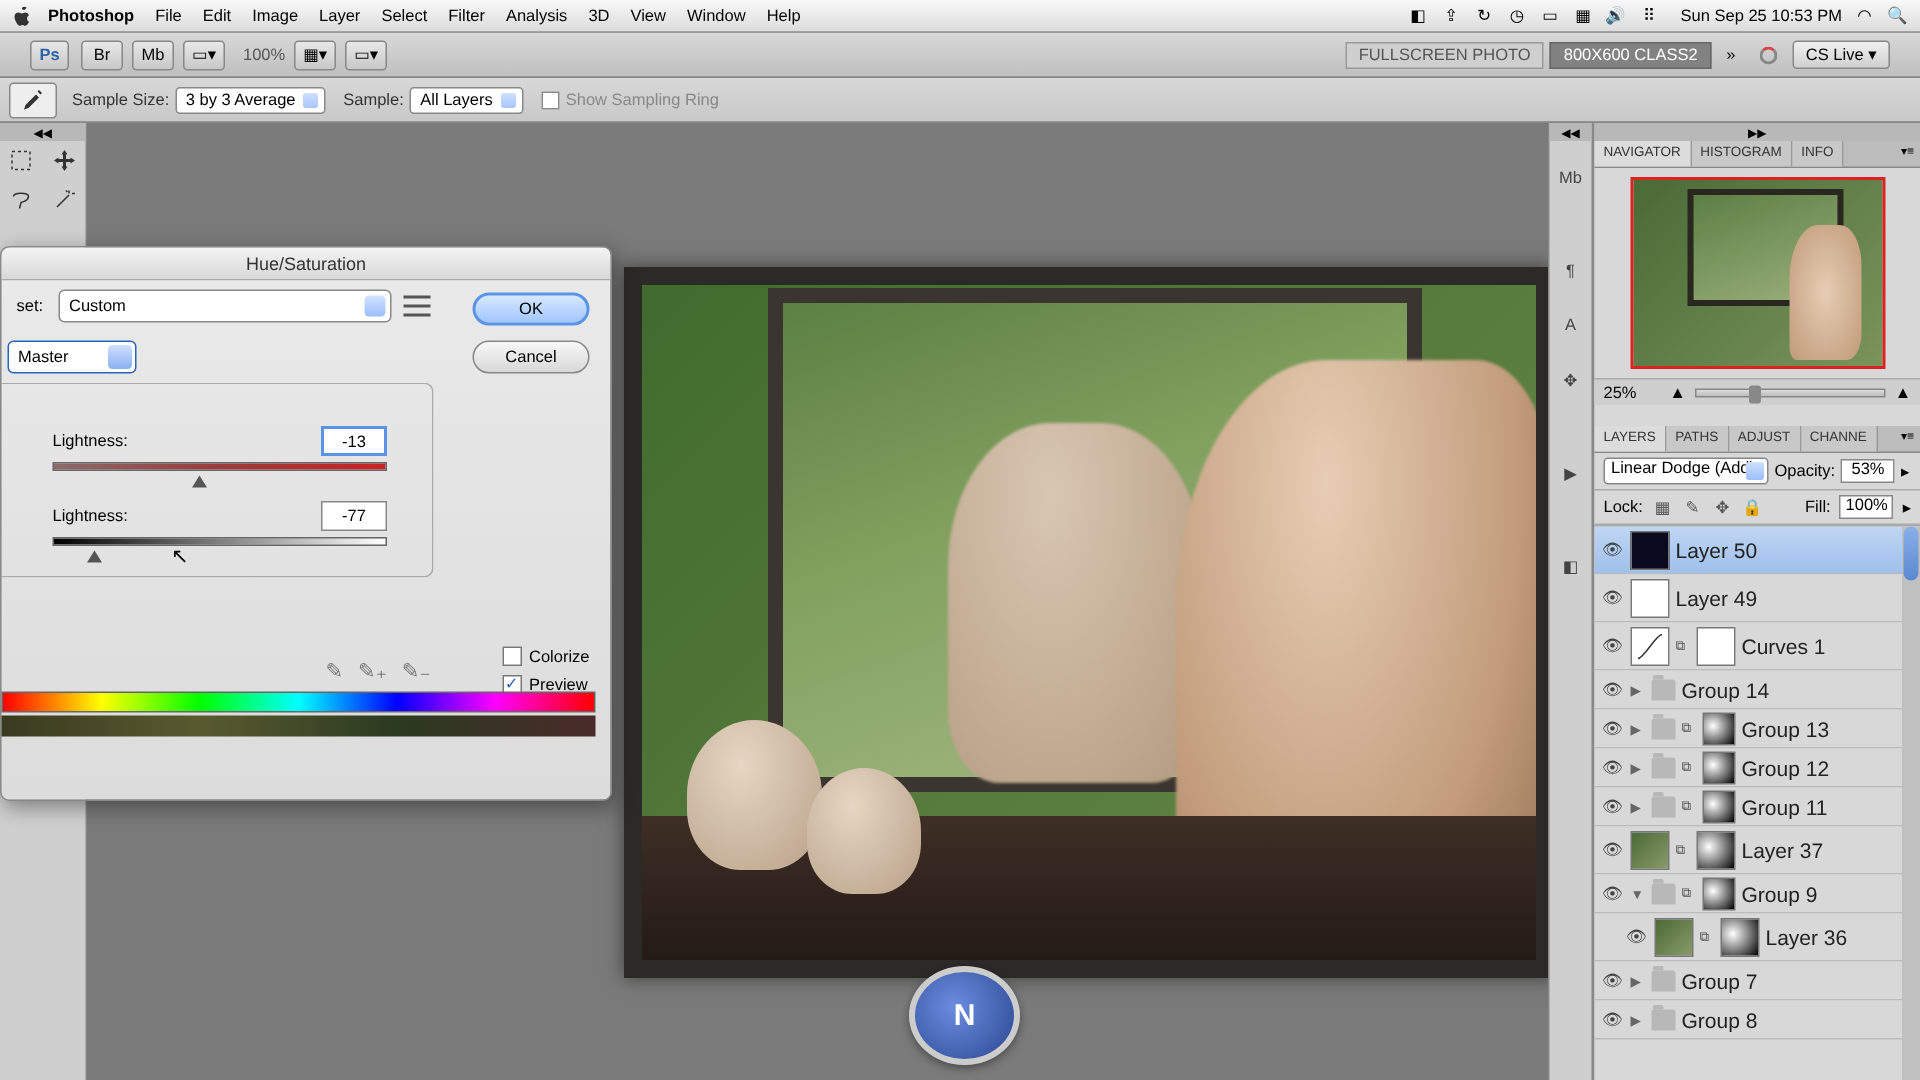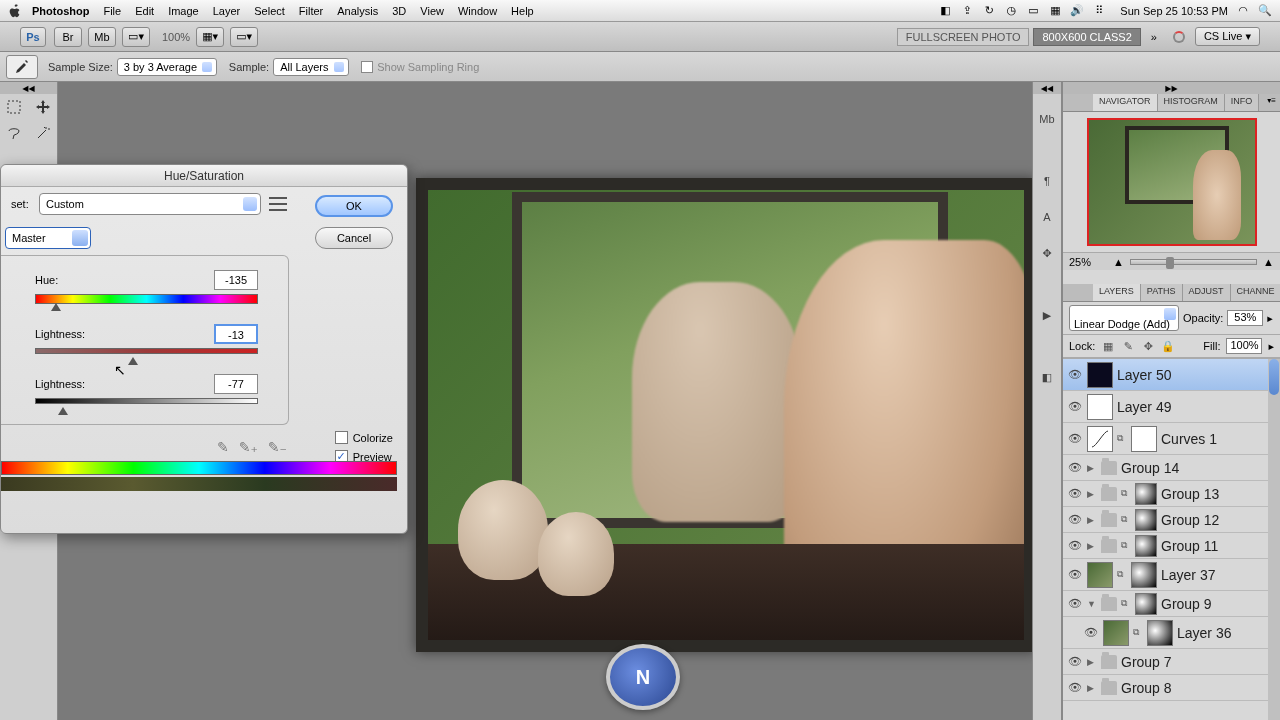--- a/index.html
+++ b/index.html
@@ -91,37 +91,37 @@
 .cursor { position: absolute; left: 114px; top: 362px; font-size: 14px; color: #000; pointer-events: none; }
 
 
 .mini-dock { position: absolute; right: 218px; top: 82px; width: 30px; height: 638px; background: #cfcfcf; border-left: 1px solid #888; border-right: 1px solid #888; display: flex; flex-direction: column; align-items: center; }
 .mini-dock .collapse-arrows { height: 12px; width: 100%; background: #b8b8b8; display: flex; justify-content: center; align-items: center; font-size: 8px; }
 .mini-dock .mi { width: 22px; height: 22px; margin-top: 14px; display: flex; align-items: center; justify-content: center; color: #444; }
 
 .right-dock { position: absolute; right: 0; top: 82px; width: 218px; height: 638px; background: #d2d2d2; border-left: 1px solid #888; display: flex; flex-direction: column; }
 .right-dock .collapse-arrows { height: 12px; background: #b8b8b8; display: flex; justify-content: center; align-items: center; font-size: 8px; }
 
-.panel-tabs { display: flex; background: #bcbcbc; border-bottom: 1px solid #888; height: 18px; padding-left: 30px; }
+.panel-tabs { display: flex; background: #bcbcbc; border-bottom: 1px solid #888; height: 18px; }
 .panel-tabs .tab { padding: 2px 6px; font-size: 9px; color: #333; border-right: 1px solid #999; background: #c8c8c8; }
 .panel-tabs .tab.active { background: #dcdcdc; }
 .panel-tabs .menu-ic { margin-left: auto; padding: 2px 4px; font-size: 8px; }
 
 .nav-panel { height: 172px; background: #d8d8d8; display: flex; flex-direction: column; }
 .nav-preview { margin: 6px auto; width: 170px; height: 128px; border: 2px solid #d22; background: linear-gradient(135deg,#4a6a36,#7a945a); position: relative; }
 .nav-preview .mini-mirror { position: absolute; left: 36px; top: 6px; width: 104px; height: 78px; border: 4px solid #2a2620; background: linear-gradient(160deg,#5c7f44,#9ab07a); }
 .nav-preview .mini-fig { position: absolute; right: 14px; top: 30px; width: 48px; height: 90px; background: radial-gradient(#e6cdb4,#bf9a78); border-radius: 40% 30% 20% 10%; }
 .nav-footer { height: 18px; display: flex; align-items: center; padding: 0 6px; border-top: 1px solid #aaa; background: #cfcfcf; }
 .nav-zoom { width: 44px; }
 .nav-slider { flex: 1; height: 6px; background: linear-gradient(#ddd,#bbb); margin: 0 6px; border: 1px solid #888; position: relative; }
 .nav-slider .knob { position: absolute; left: 28%; top: -3px; width: 8px; height: 12px; background: #888; border-radius: 2px; }
 
 .layers-panel { flex: 1; display: flex; flex-direction: column; background: #d8d8d8; }
 .layers-opts { display: flex; align-items: center; padding: 3px 6px; gap: 4px; border-bottom: 1px solid #aaa; font-size: 10px; }
-.blend-select { background: #fff; border: 1px solid #888; border-radius: 3px; height: 18px; padding: 12px 4px; width: 110px; position: relative; }
+.blend-select { background: #fff; border: 1px solid #888; border-radius: 3px; height: 18px; padding: 0 4px; width: 110px; position: relative; }
 .blend-select::after { content:""; position:absolute; right:2px; top:2px; width:12px; height:12px; background: linear-gradient(#cfe0ff,#9cbefc); border-radius:2px; }
 .opacity-inp { width: 36px; height: 16px; border: 1px solid #888; background: #fff; text-align: center; }
 .lock-row { display: flex; align-items: center; padding: 3px 6px; gap: 6px; border-bottom: 1px solid #aaa; font-size: 10px; }
 .lock-ic { width: 14px; height: 14px; display: flex; align-items: center; justify-content: center; color: #555; }
 
 .layer-list { flex: 1; overflow: hidden; border-top: 1px solid #aaa; position: relative; }
 .layer-item { display: flex; align-items: center; height: 32px; border-bottom: 1px solid #bbb; padding: 0 4px; gap: 4px; background: #d8d8d8; }
 .layer-item.short { height: 26px; }
 .layer-item.selected { background: linear-gradient(#c0d6f4,#9fc0ec); }
 .layer-item.child { padding-left: 20px; }
@@ -258,29 +258,20 @@
   </div>
   <div class="btn-col">
     <div class="btn ok">OK</div>
     <div class="btn">Cancel</div>
   </div>
   <div class="row" style="padding-left:4px">
     <div class="channel-select">Master</div>
   </div>
 
   <div style="border:1px solid #aaa; margin: 0 118px 0 0; border-left:none; border-radius: 0 6px 6px 0; padding: 10px 0 18px;">
-    <div class="slider-group">
-      <div class="slider-label">
-        <span>Hue:</span>
-        <span class="val">-135</span>
-      </div>
-      <div class="hue-track">
-          <div class="thumb" style="left:9%"></div>
-        </div>
-    </div>
     <div class="slider-group" style="margin-top:14px">
       <div class="slider-label">
         <span>Lightness:</span>
         <span class="val focus">-13</span>
       </div>
       <div class="plain-track">
           <div class="thumb" style="left:44%"></div>
         </div>
     </div>
     <div class="slider-group" style="margin-top:14px">

